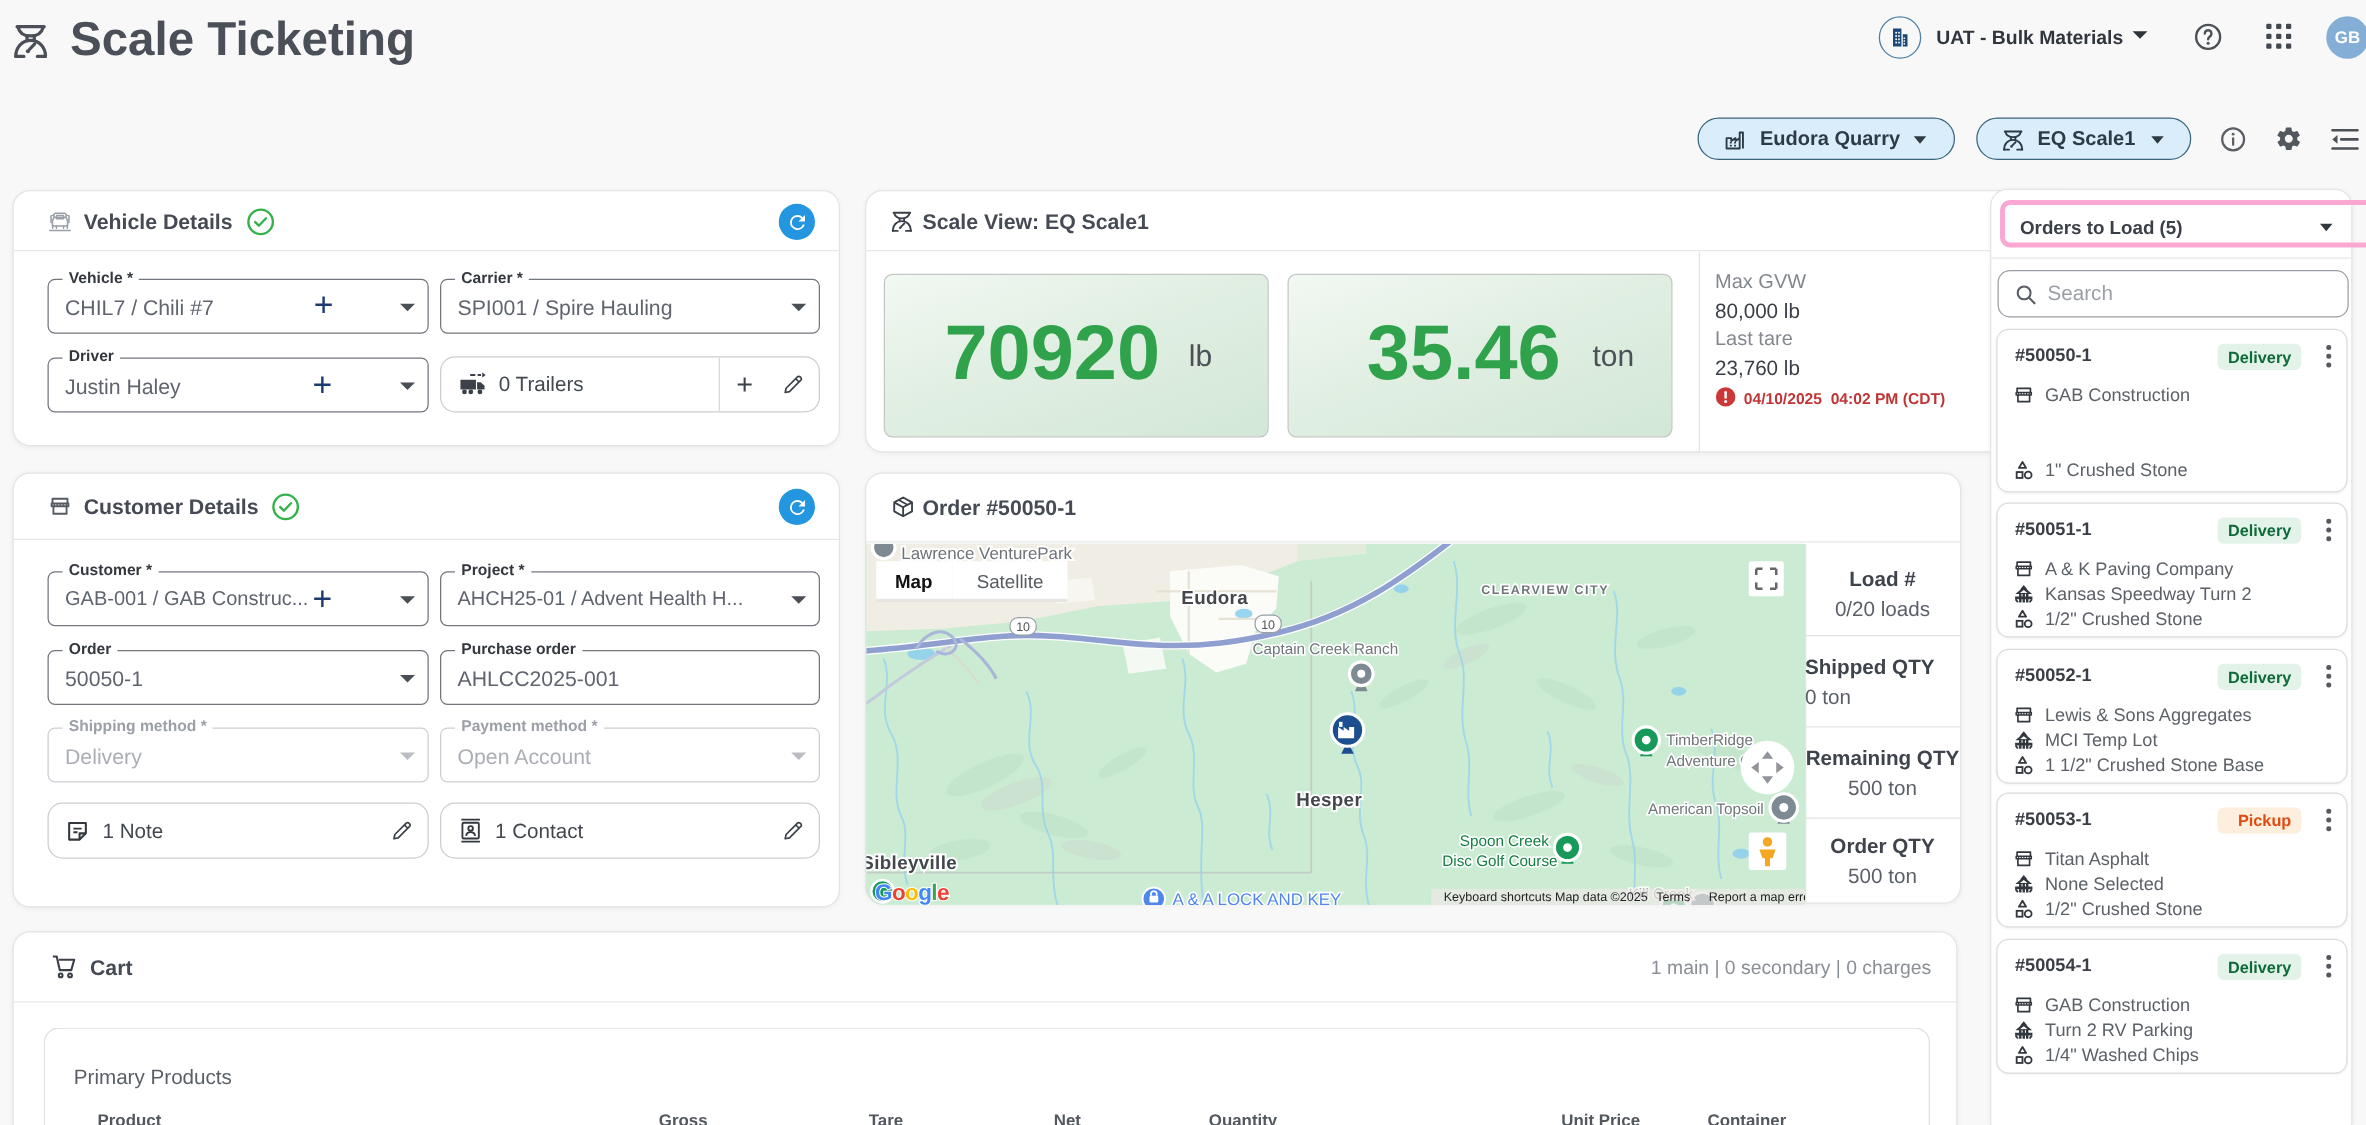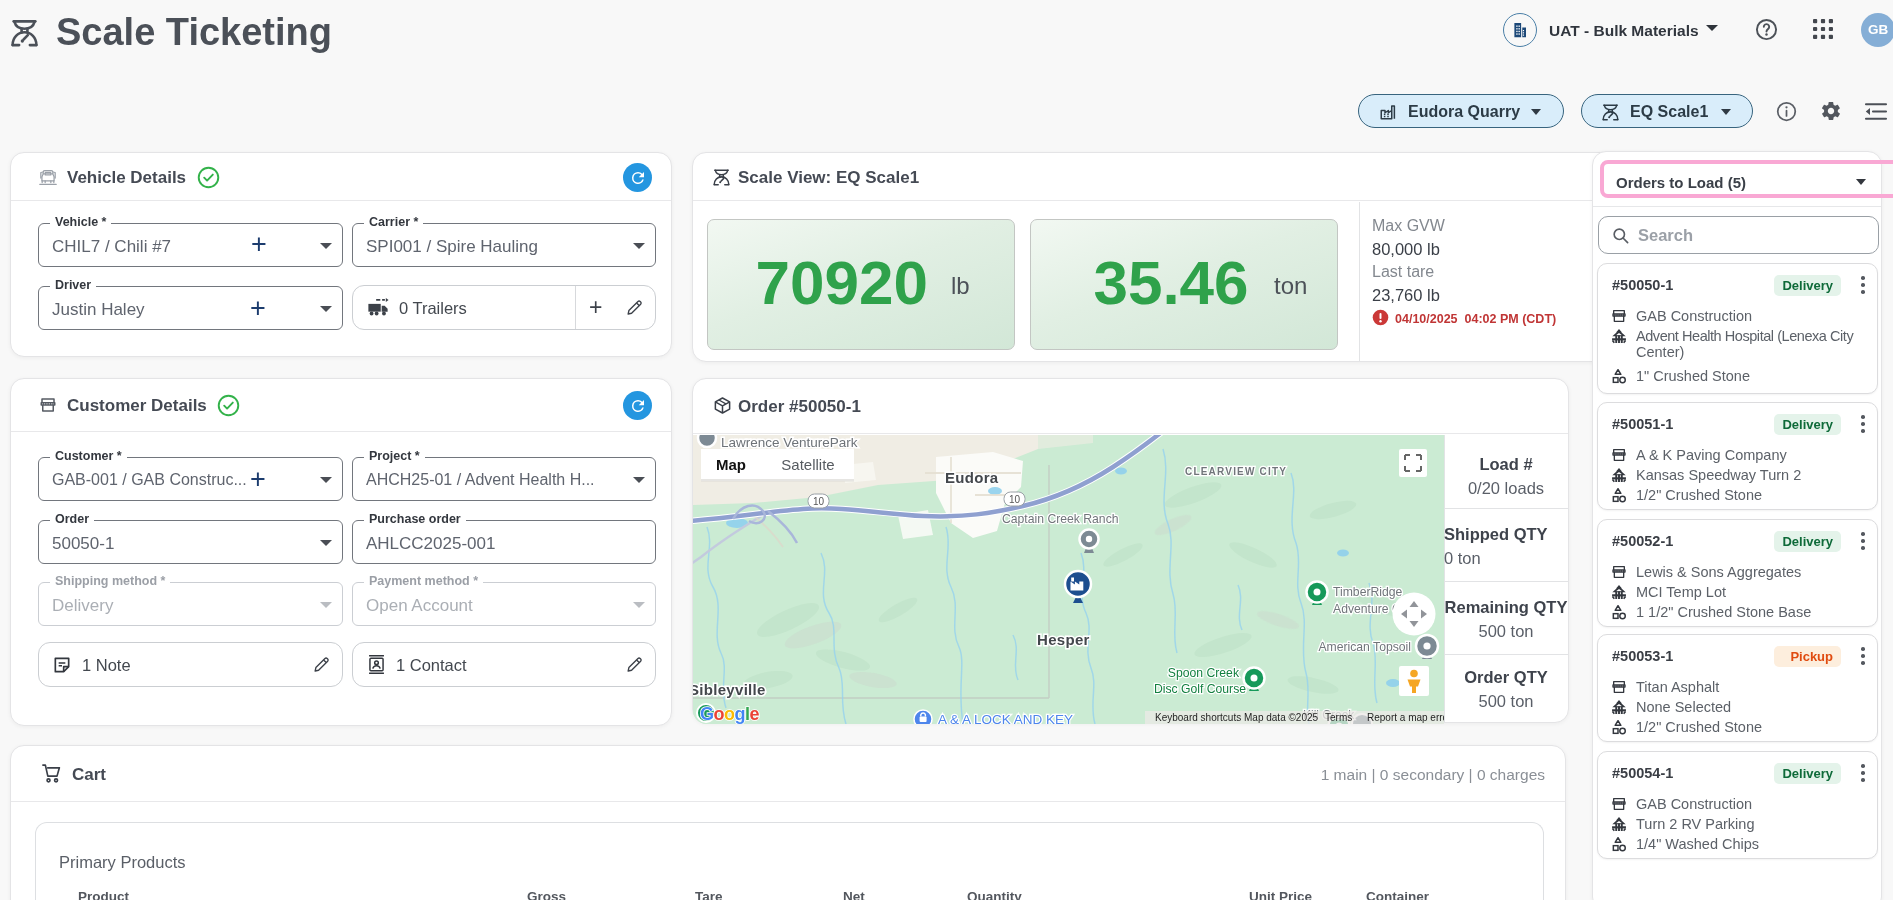--- a/index.html
+++ b/index.html
@@ -545,50 +545,41 @@
     <div class="abs" style="left:1330px; top:66px; font-size:13.5px; font-weight:bold; color:#53575e;">Container</div>
   </div>
 </div>
 
 <div class="card" style="left:1592px; top:151px; width:290px; height:760px; border-radius:14px;">
   <div class="abs" style="left:7px; top:8px; width:318px; height:38px; border:4px solid #f9a8d4; border-radius:8px;">
     <div class="abs" style="left:12px; top:10px; font-size:15px; font-weight:bold; color:#3b4048;">Orders to Load (5)</div>
     <div class="caret" style="left:252px; top:15px; border-left-width:5.5px; border-right-width:5.5px; border-top-width:6px; border-top-color:#33373e;"></div>
   </div>
   <div class="abs" style="left:0; right:0; top:54px; height:1px; background:#e6e7e9;"></div>
-  <div class="abs" style="left:5px; top:64px; width:281px; height:38px; border:1.5px solid #9aa0a6; border-radius:10px;font-weight:bold;">
+  <div class="abs" style="left:5px; top:64px; width:281px; height:38px; border:1.5px solid #9aa0a6; border-radius:10px;">
     <svg style="position:absolute;left:12px;top:9px;" width="19" height="19" viewBox="0 0 24 24" fill="none" stroke="#595d64" stroke-width="2.1">
       <circle cx="10.5" cy="10.5" r="6.5"></circle>
         <path d="M15.5 15.5 L21 21" stroke-linecap="round"></path>
     </svg>
     <div class="abs" style="left:39px; top:9px; font-size:16.5px; color:#9ba0a7;">Search</div>
   </div>
 
   <div class="ocard" style="top:111px; height:131px;">
     <div class="onum">#50050-1</div>
       <div class="badge del">Delivery</div>
     <div class="dots3">
         <i></i>
         <i></i>
         <i></i>
       </div>
     <div class="orow" style="top:44px;"><svg width="16" height="16" viewBox="0 0 24 24" fill="none" stroke="#33373e" stroke-width="2">
           <path d="M4 9 V4 h16 v5" stroke-linejoin="round"></path>
           <path d="M3 9 h18 v3 H3 Z M5 12 v8 h14 v-8" stroke-linejoin="round"></path>
           <path d="M5.8 9 v3 M9 9 v3 M12.2 9 v3 M15.4 9 v3 M18.6 9 v3" stroke-width="1.4"></path>
         </svg>GAB Construction</div>
-    <div class="orow" style="top:64px; letter-spacing:-0.45px;"><svg width="16" height="16" viewBox="0 0 24 24" fill="#33373e">
-          <path d="M12 1.5 L16.5 6.8 H7.5 Z"></path>
-          <path d="M12 3.5 L22 12.2 H2 Z M12 7.4 L16.6 11 H7.4 Z" fill-rule="evenodd"></path>
-          <rect x="6.4" y="11" width="2.9" height="11.5"></rect>
-          <rect x="10.55" y="11" width="2.9" height="11.5"></rect>
-          <rect x="14.7" y="11" width="2.9" height="11.5"></rect>
-          <path d="M1.6 15.4 h20.8 v3.2 H1.6 Z"></path>
-          <path d="M2.2 18.6 L5 22.2 M21.8 18.6 L19 22.2" stroke="#33373e" stroke-width="2.4"></path>
-        </svg>Advent Health Hospital (Lenexa City<br><span style="display:inline-block; padding-left:25px; letter-spacing:0;">Center)</span></div>
     <div class="orow" style="top:104px;"><svg width="16" height="16" viewBox="0 0 24 24" fill="none" stroke="#33373e" stroke-width="2.2">
           <path d="M10.5 2.5 L14.8 9.5 h-8.6 Z" stroke-linejoin="round"></path>
           <rect x="3.5" y="14.5" width="7" height="7"></rect>
           <circle cx="17.3" cy="18" r="4.1"></circle>
         </svg>1" Crushed Stone</div>
   </div>
 
   <div class="ocard" style="top:250px; height:108px;">
     <div class="onum">#50051-1</div>
       <div class="badge del">Delivery</div>

